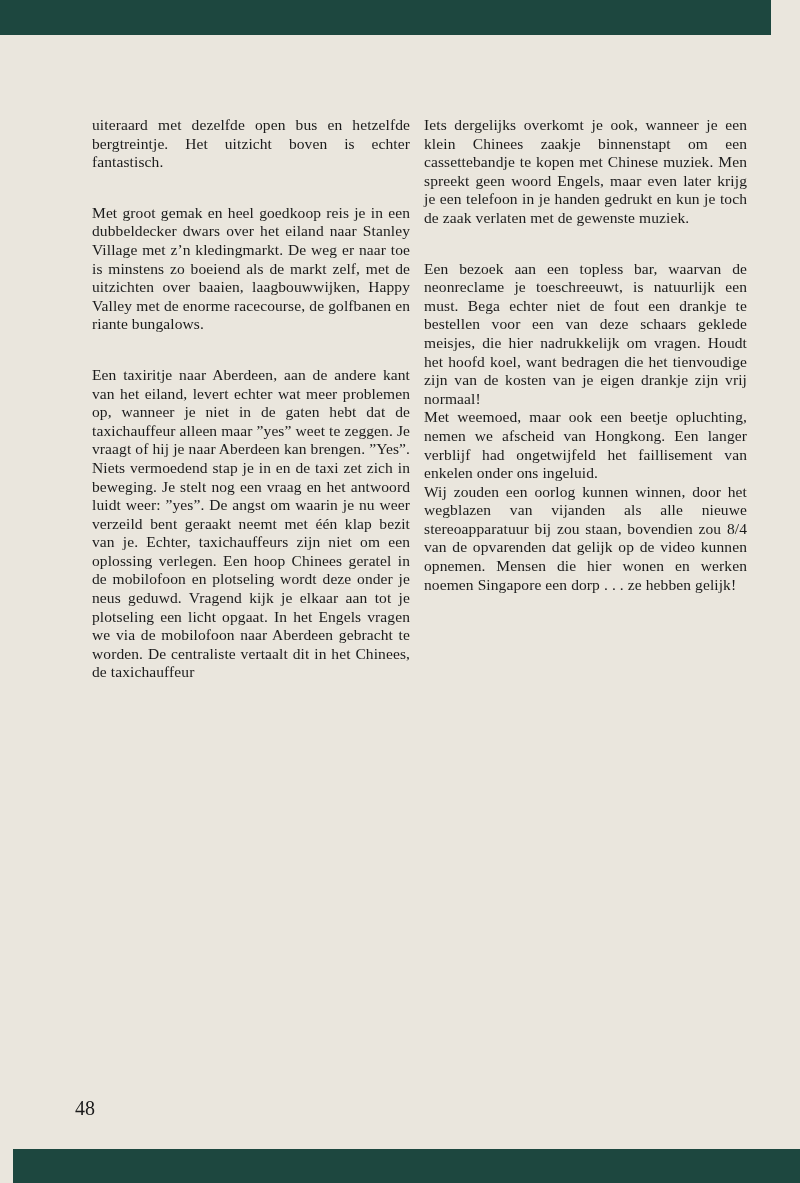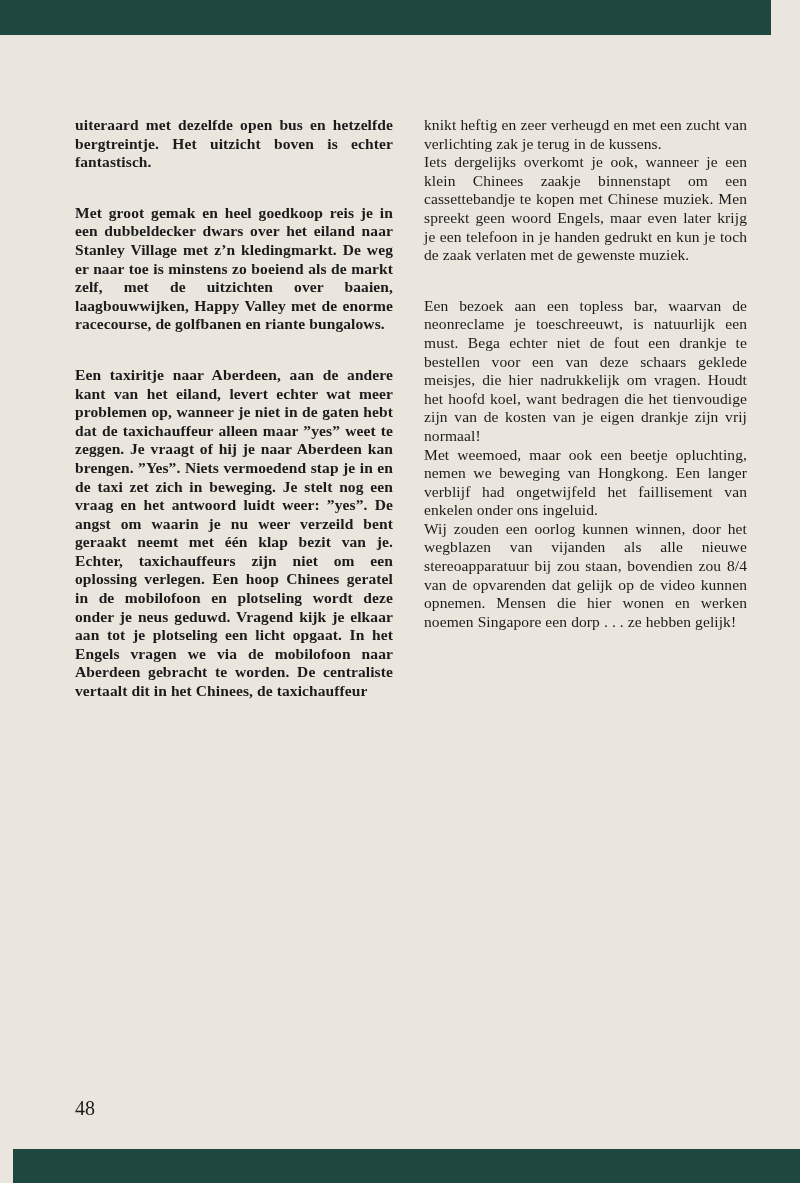--- a/index.html
+++ b/index.html
@@ -24,21 +24,21 @@
   .bar-top{top:0;left:0;width:771px;height:35px;}
   .bar-bottom{top:1149px;left:13px;width:787px;height:34px;}
   .col{
     position:absolute;
     top:116px;
     text-align:justify;
     font-size:15.5px;
     line-height:18.6px;
     letter-spacing:0.1px;
   }
-  .col-left{left:75px;width:318px;font-weight:bold;}
+  .col-left{left:92px;width:318px;}
   .col-right{left:424px;width:323px;}
   .para{margin:0;}
   .para.gap{margin-top:32px;}
   .page-number{
     position:absolute;
     left:75px;
     top:1097px;
     font-size:20px;
   }
 </style>
@@ -49,24 +49,23 @@
 
   <div class="bar bar-top"></div>
 
   <div class="col col-left">
     <p class="para">uiteraard met dezelfde open bus en hetzelfde bergtreintje. Het uitzicht boven is echter fantastisch.</p>
     <p class="para gap">Met groot gemak en heel goedkoop reis je in een dubbeldecker dwars over het eiland naar Stanley Village met z’n kledingmarkt. De weg er naar toe is minstens zo boeiend als de markt zelf, met de uitzichten over baaien, laagbouwwijken, Happy Valley met de enorme racecourse, de golfbanen en riante bungalows.</p>
     <p class="para gap">Een taxiritje naar Aberdeen, aan de andere kant van het eiland, levert echter wat meer problemen op, wanneer je niet in de gaten hebt dat de taxichauffeur alleen maar ”yes” weet te zeggen. Je vraagt of hij je naar Aberdeen kan brengen. ”Yes”. Niets vermoedend stap je in en de taxi zet zich in beweging. Je stelt nog een vraag en het antwoord luidt weer: ”yes”. De angst om waarin je nu weer verzeild bent geraakt neemt met één klap bezit van je. Echter, taxichauffeurs zijn niet om een oplossing verlegen. Een hoop Chinees geratel in de mobilofoon en plotseling wordt deze onder je neus geduwd. Vragend kijk je elkaar aan tot je plotseling een licht opgaat. In het Engels vragen we via de mobilofoon naar Aberdeen gebracht te worden. De centraliste vertaalt dit in het Chinees, de taxichauffeur</p>
   </div>
 
   <div class="col col-right">
-    <p class="para">knikt heftig en zeer verheugd en met een zucht van verlichting zak je terug in de kussens.</p>
     <p class="para">Iets dergelijks overkomt je ook, wanneer je een klein Chinees zaakje binnenstapt om een cassettebandje te kopen met Chinese muziek. Men spreekt geen woord Engels, maar even later krijg je een telefoon in je handen gedrukt en kun je toch de zaak verlaten met de gewenste muziek.</p>
     <p class="para gap">Een bezoek aan een topless bar, waarvan de neonreclame je toeschreeuwt, is natuurlijk een must. Bega echter niet de fout een drankje te bestellen voor een van deze schaars geklede meisjes, die hier nadrukkelijk om vragen. Houdt het hoofd koel, want bedragen die het tienvoudige zijn van de kosten van je eigen drankje zijn vrij normaal!</p>
-    <p class="para">Met weemoed, maar ook een beetje opluchting, nemen we beweging van Hongkong. Een langer verblijf had ongetwijfeld het faillisement van enkelen onder ons ingeluid.</p>
+    <p class="para">Met weemoed, maar ook een beetje opluchting, nemen we afscheid van Hongkong. Een langer verblijf had ongetwijfeld het faillisement van enkelen onder ons ingeluid.</p>
     <p class="para">Wij zouden een oorlog kunnen winnen, door het wegblazen van vijanden als alle nieuwe stereoapparatuur bij zou staan, bovendien zou 8/4 van de opvarenden dat gelijk op de video kunnen opnemen. Mensen die hier wonen en werken noemen Singapore een dorp . . . ze hebben gelijk!</p>
   </div>
 
   <div class="page-number">48</div>
 
   <div class="bar bar-bottom"></div>
 
 </div>
 
 </body></html>

